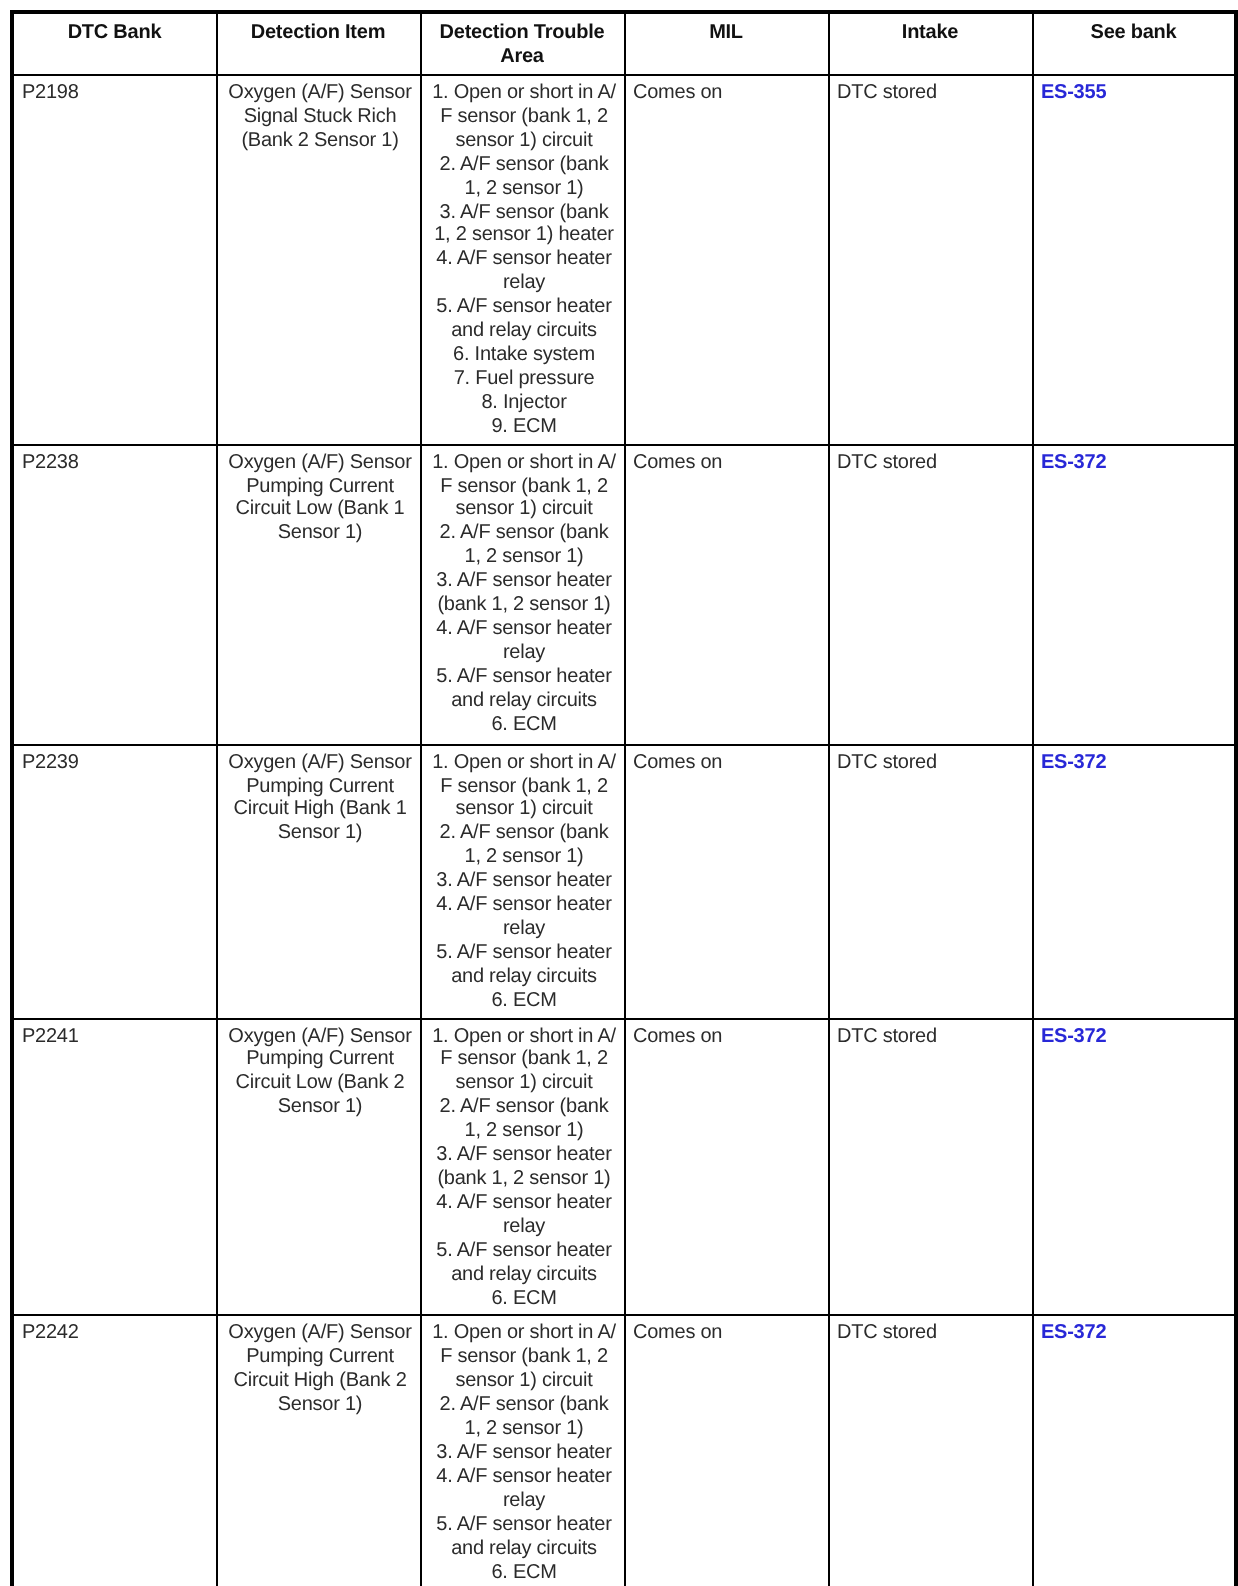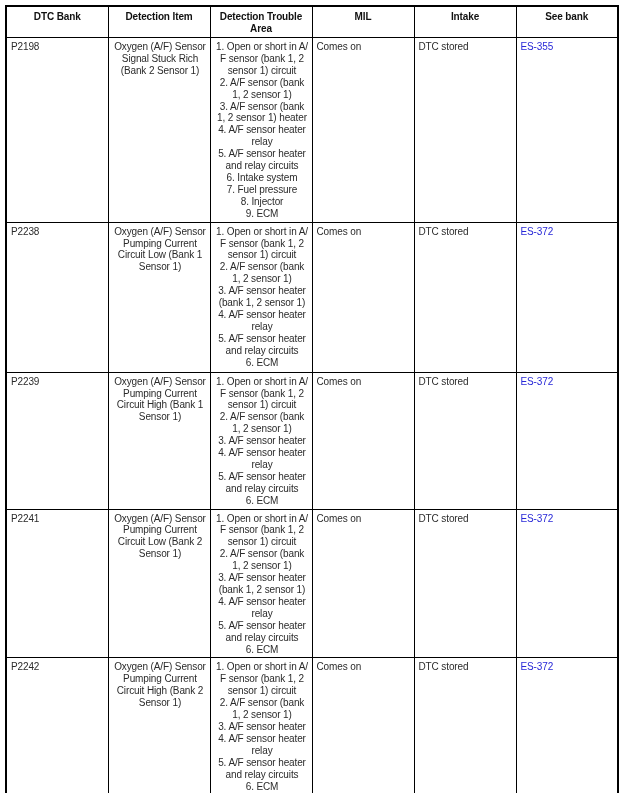--- a/index.html
+++ b/index.html
@@ -42,20 +42,21 @@
   tr.row-1 { height: 150px; }
   tr.row-2 { height: 135px; padding-left: 36px; }
   tr.row-3 { height: 145px; }
   tr.row-4 { height: 138px; }
   td.center { text-align: left; padding-left: 2px; }
   .pre { white-space: pre-line; text-align: center; }
   .page-link {
     color: var(--link-color, #2828d7);
     cursor: pointer;
     text-decoration: none;
+    font-weight: bold;
   }
 </style>
 </head>
 <body>
 
 <div class="table-wrap">
   <table class="dtc">
     <colgroup>
       <col>
         <col>

